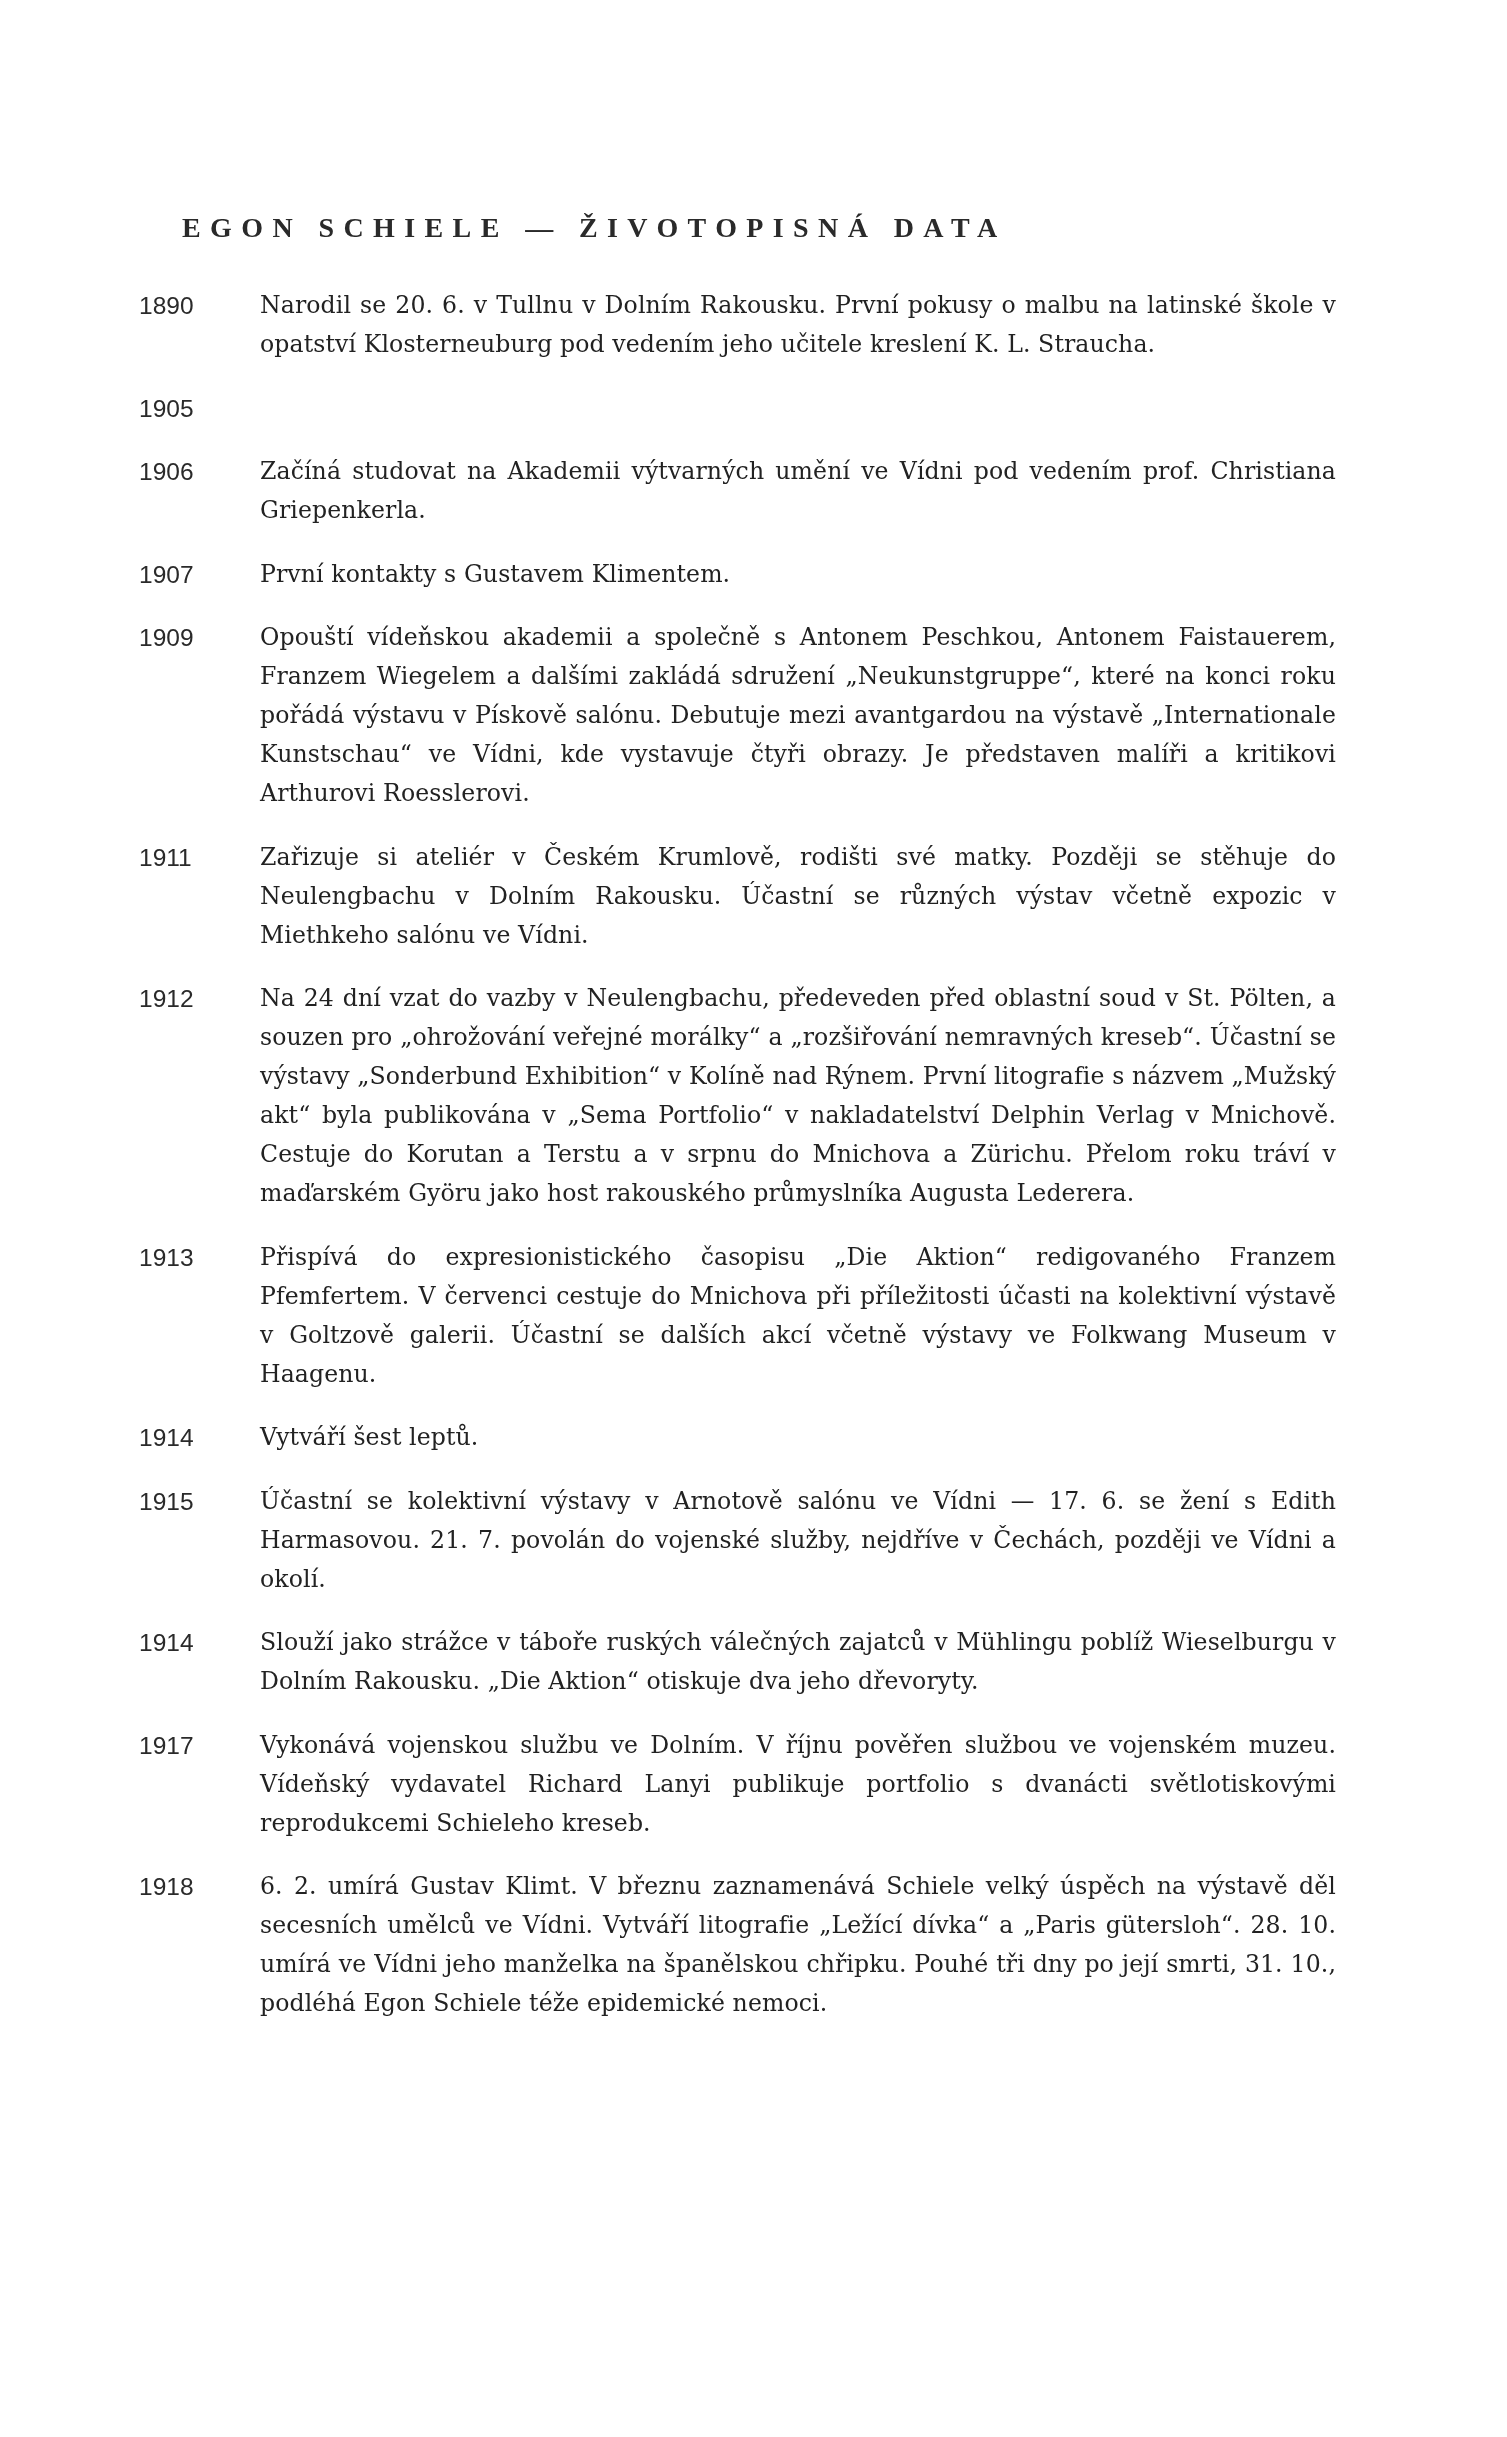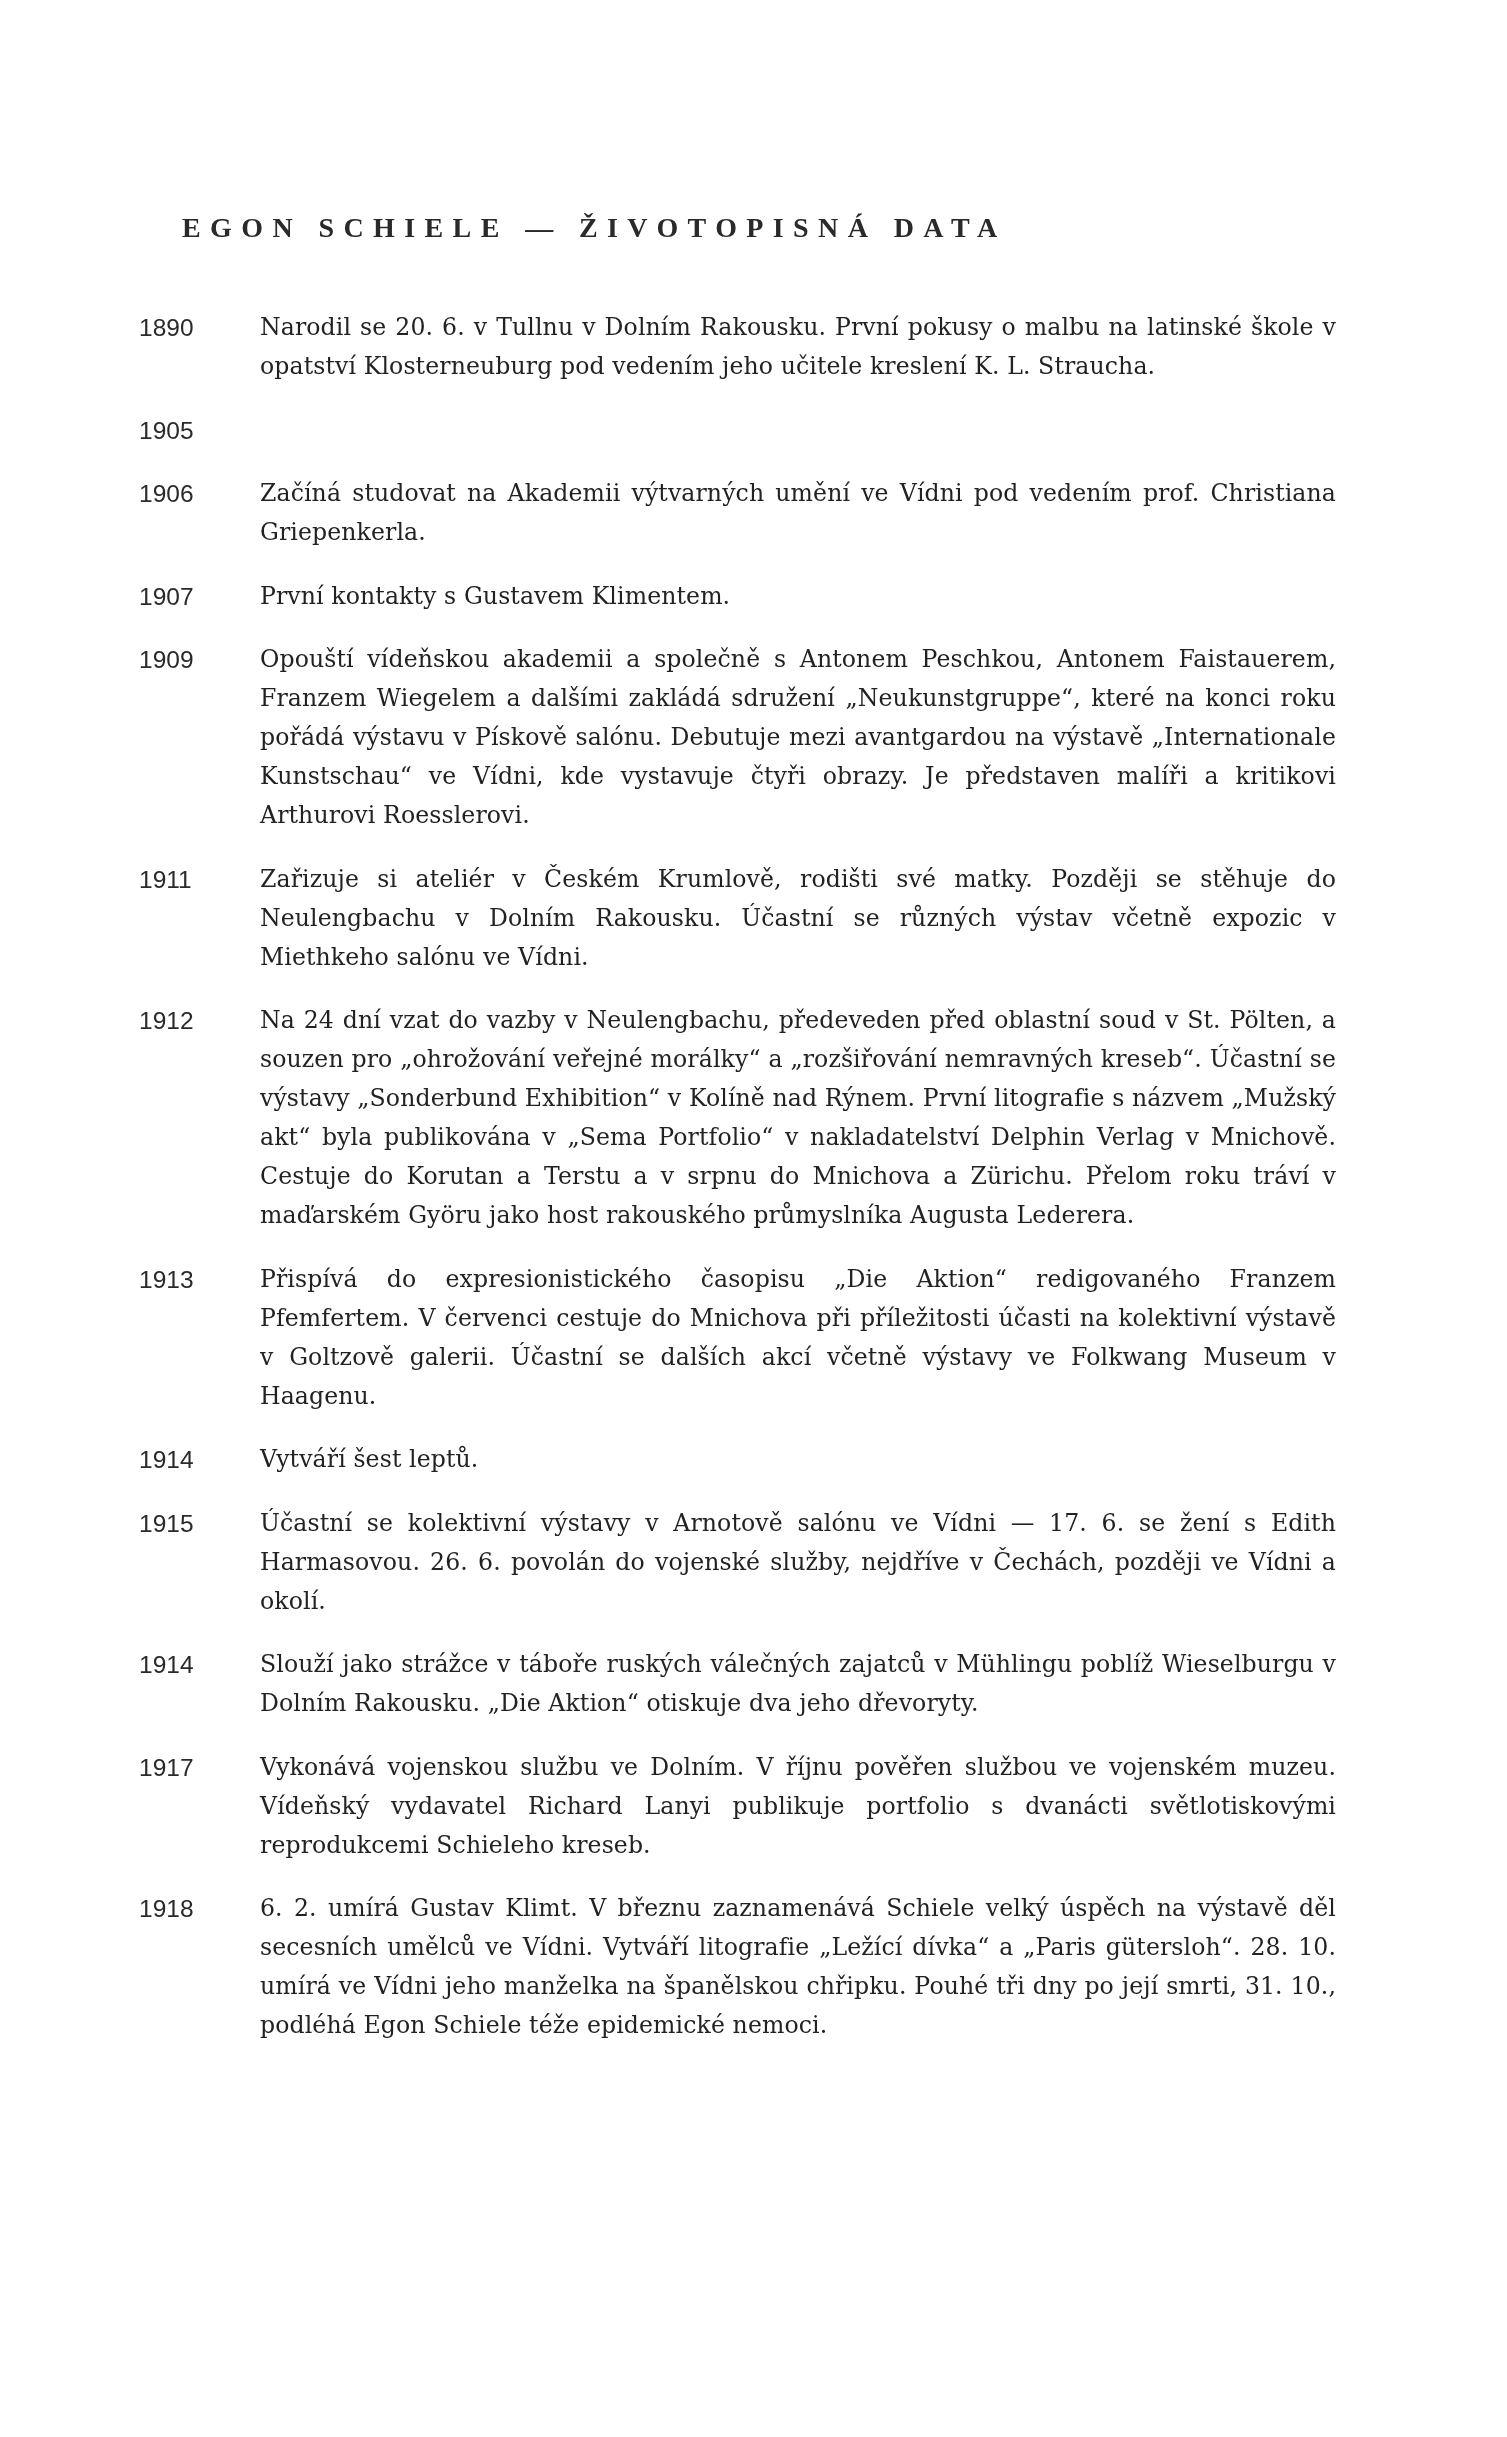--- a/index.html
+++ b/index.html
@@ -20,21 +20,20 @@
     font-size: 28px;
     letter-spacing: 9.4px;
     color: #2a2a2a;
     white-space: nowrap;
   }
   .timeline {
     position: absolute;
     left: 139px;
     top: 286px;
     width: 1197px;
-    margin-top: 22px;
   }
   .entry {
     display: flex;
     align-items: flex-start;
     margin-bottom: 24.5px;
   }
   .year {
     width: 121px;
     flex: 0 0 121px;
     font-family: "Liberation Sans", "DejaVu Sans", sans-serif;
@@ -88,21 +87,21 @@
   <div class="entry">
     <div class="year">1913</div>
     <div class="text">Přispívá do expresionistického časopisu „Die Aktion“ redigovaného Franzem Pfemfertem. V červenci cestuje do Mnichova při příležitosti účasti na kolektivní výstavě v Goltzově galerii. Účastní se dalších akcí včetně výstavy ve Folkwang Museum v Haagenu.</div>
   </div>
   <div class="entry">
     <div class="year">1914</div>
     <div class="text">Vytváří šest leptů.</div>
   </div>
   <div class="entry">
     <div class="year">1915</div>
-    <div class="text">Účastní se kolektivní výstavy v Arnotově salónu ve Vídni — 17. 6. se žení s Edith Harmasovou. 26. 6. povolán do vojenské služby, nejdříve v Čechách, později ve Vídni a okolí.</div>
+    <div class="text">Účastní se kolektivní výstavy v Arnotově salónu ve Vídni — 17. 6. se žení s Edith Harmasovou. 21. 7. povolán do vojenské služby, nejdříve v Čechách, později ve Vídni a okolí.</div>
   </div>
   <div class="entry">
     <div class="year">1914</div>
     <div class="text">Slouží jako strážce v táboře ruských válečných zajatců v Mühlingu poblíž Wieselburgu v Dolním Rakousku. „Die Aktion“ otiskuje dva jeho dřevoryty.</div>
   </div>
   <div class="entry">
     <div class="year">1917</div>
     <div class="text">Vykonává vojenskou službu ve Dolním. V říjnu pověřen službou ve vojenském muzeu. Vídeňský vydavatel Richard Lanyi publikuje portfolio s dvanácti světlotiskovými reprodukcemi Schieleho kreseb.</div>
   </div>
   <div class="entry">

